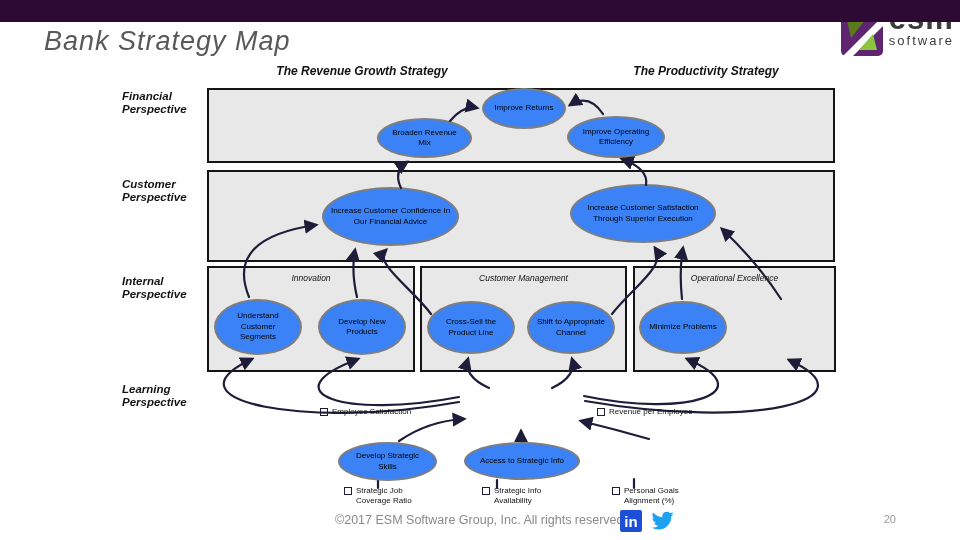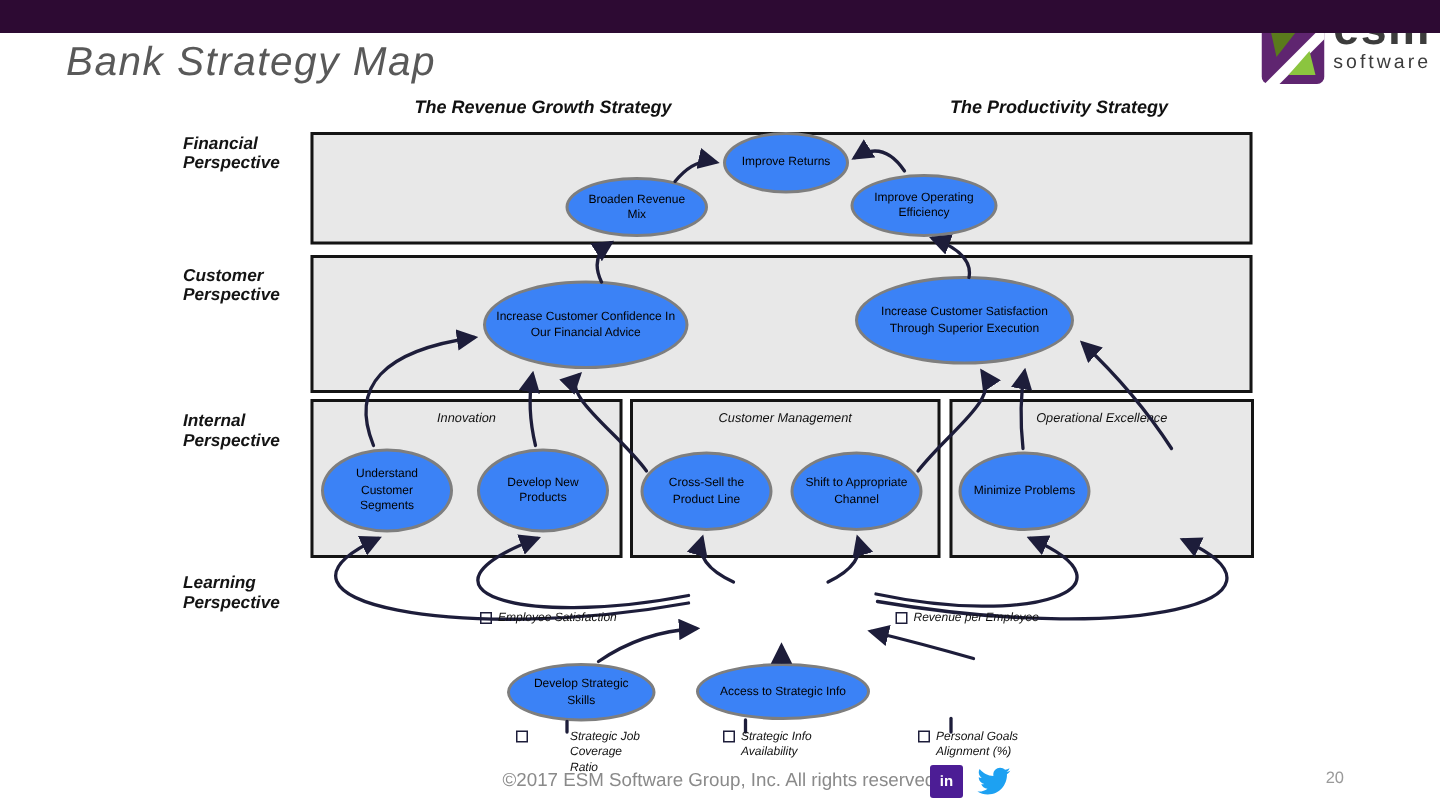--- a/index.html
+++ b/index.html
@@ -36,32 +36,32 @@
   #gtitle-innovation { left:207px; width:208px; }
   #gtitle-custmgmt   { left:420px; width:207px; }
   #gtitle-opexc      { left:633px; width:203px; }
 
   .oval { position:absolute; border:2px solid #7e7e7e; border-radius:50%; background:#3b82f6;
           display:flex; align-items:center; justify-content:center; text-align:center;
           font-size:8px; line-height:1.3; color:#000; padding:2px 6px; box-sizing:border-box; z-index:3; }
 
   .arrows { position:absolute; left:0; top:0; z-index:4; pointer-events:none; }
 
-  .metric { position:absolute; display:flex; font-size:8px; font-style:italic; color:#111;
+  .metric { position:absolute; display:flex; font-size:8px; color:#111;
             z-index:5; line-height:1.3; }
   .metric .sq { width:6px; height:6px; border:1.5px solid #1d1d3a; margin-right:4px; margin-top:1px; flex:none; }
   #metric-empsat  { left:320px; top:407px; }
   #metric-revemp  { left:597px; top:407px; }
-  #metric-jobcov  { left:344px; top:486px; width:88px;gap:24px; }
+  #metric-jobcov  { left:344px; top:486px; width:88px; }
   #metric-infoav  { left:482px; top:486px; width:82px; }
   #metric-goalal  { left:612px; top:486px; width:92px; }
 
   .footer-text { position:absolute; left:335px; top:513px; font-size:12.5px; color:#8a8a8a; z-index:5; }
-  .icon-li { position:absolute; left:620px; top:510px; width:22px; height:22px; background:#4c1d95;
-             border-radius:2px; color:#fff; font-weight:bold; font-size:10px; display:flex;
+  .icon-li { position:absolute; left:620px; top:510px; width:22px; height:22px; background:#1d4ed8;
+             border-radius:2px; color:#fff; font-weight:bold; font-size:15px; display:flex;
              align-items:center; justify-content:center; z-index:5; }
   .icon-tw { position:absolute; left:649px; top:509px; z-index:5; }
   .pagenum { position:absolute; left:862px; top:513px; width:34px; text-align:right;
              font-size:11px; color:#9a9a9a; z-index:5; }
 </style>
 </head>
 <body>
 
 <div class="slide">
 

